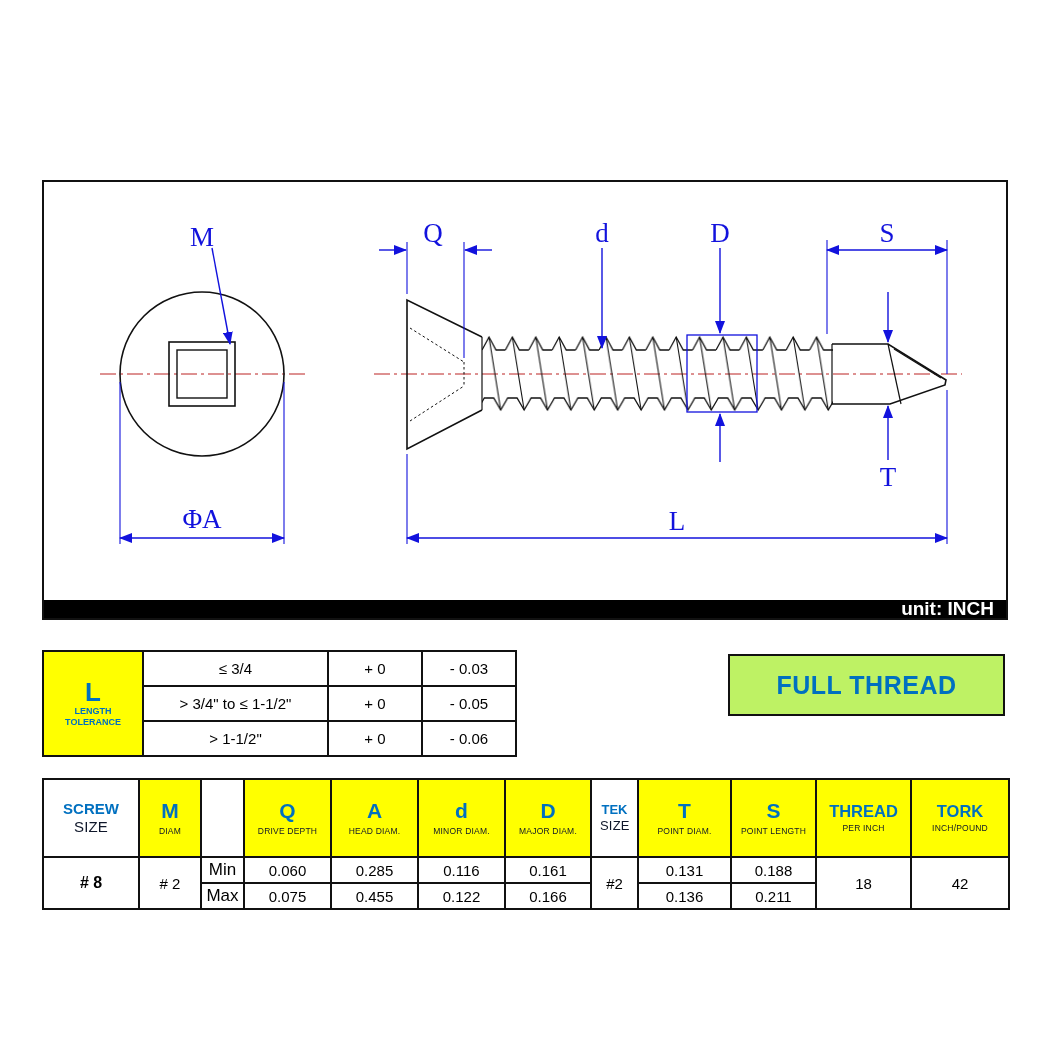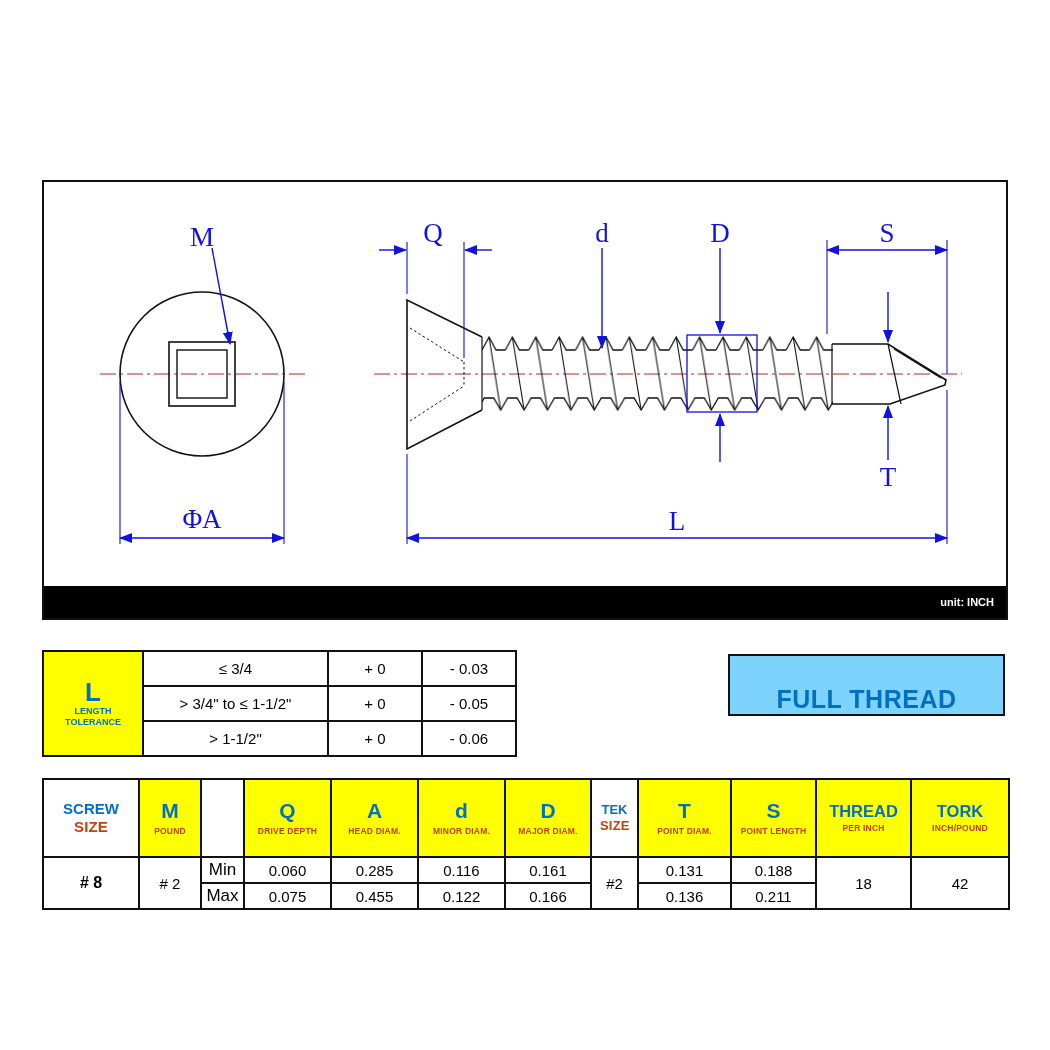--- a/index.html
+++ b/index.html
@@ -2,47 +2,47 @@
 <html><head>
 <meta charset="utf-8">
 <style>
   html,body { margin:0; padding:0; background:#ffffff; }
   body { width:1050px; height:1050px; font-family:"Liberation Sans", sans-serif; }
   #page { position:relative; width:1050px; height:1050px; background:#fff; overflow:hidden; }
 
   
   .draw-box { position:absolute; left:42px; top:180px; width:962px; height:436px;
               border:2px solid #111; box-sizing:content-box; background:#fff; }
-  .unit-bar { position:absolute; left:0; bottom:0; width:100%; height:32px; background:#000;
+  .unit-bar { position:absolute; left:0; bottom:0; width:100%; height:18px; background:#000;
               color:#fff; display:flex; align-items:center; justify-content:flex-end;
-              padding-right:12px; box-sizing:border-box; font-size:11px; font-weight:bold; }
+              padding-right:12px; box-sizing:border-box; font-size:19px; font-weight:bold; }
 
   
   .tol-table { position:absolute; left:42px; top:650px; border-collapse:collapse; table-layout:fixed; }
   .tol-table td { border:2px solid #111; text-align:center; vertical-align:middle;
                   font-size:15px; color:#000; background:#fff; height:33px; padding:0 4px;margin-left:45px; }
   .tol-table td.tol-head { background:#ffff00; width:90px; }
   .tol-table td.tol-range { width:175px; }
   .tol-table td.tol-val { width:84px; }
   .tol-letter { font-size:26px; font-weight:bold; color:#0070C0; line-height:1.05; }
   .tol-sub { font-size:9px; font-weight:bold; color:#0070C0; line-height:1.25; }
 
   
-  .banner { position:absolute; left:728px; top:654px; width:277px; height:62px; background:#7dd3fc;
-            border:2px solid #111; box-sizing:border-box; display:flex; align-items:flex-end; justify-content:center; }
+  .banner { position:absolute; left:728px; top:654px; width:277px; height:62px; background:#bef264;
+            border:2px solid #111; box-sizing:border-box; display:flex; align-items:center; justify-content:center; }
   .banner span { color:#0070C0; font-weight:bold; font-size:25px; letter-spacing:0.5px; }
 
   
   .spec-table { position:absolute; left:42px; top:778px; width:966px;
                 border-collapse:collapse; table-layout:fixed; }
   .spec-table th { background:#ffff00; border:2px solid #111; height:60px; padding:8px;
                    vertical-align:middle; text-align:center; }
   .spec-table th.wth { background:#fff; }
   .h-main { font-size:21px; font-weight:bold; color:#0070C0; line-height:1.05; }
-  .h-sub  { font-size:8.5px; font-weight:bold; color:#c2410c; margin-top:3px; letter-spacing:0.2px; }
+  .h-sub  { font-size:8.5px; font-weight:normal; color:#0f172a; margin-top:3px; letter-spacing:0.2px; }
   th.th-screw .h-main, th.th-screw .h-sub { font-size:15px; line-height:1.2; margin-top:0; }
   th.th-tek .h-main, th.th-tek .h-sub { font-size:13px; line-height:1.2; margin-top:0; }
   th.th-wide .h-main { font-size:16.5px; }
   .spec-table td { border:2px solid #111; text-align:center; vertical-align:middle;
                    font-size:15px; color:#000; background:#fff; height:24px; padding:0; }
   .spec-table td.mm { font-size:17px;margin-top:12px; }
   .spec-table td.b8 { font-weight:bold; font-size:16px; }
 </style>
 </head>
 <body>
@@ -174,21 +174,21 @@
         <col style="width:98px">
     </colgroup>
     <tbody>
         <tr>
       <th class="wth th-screw">
         <div class="h-main">SCREW</div>
         <div class="h-sub">SIZE</div>
       </th>
       <th>
         <div class="h-main">M</div>
-        <div class="h-sub">POUND</div>
+        <div class="h-sub">DIAM</div>
       </th>
       <th class="wth">
         <div class="h-main"></div>
         <div class="h-sub"></div>
       </th>
       <th>
         <div class="h-main">Q</div>
         <div class="h-sub">DRIVE DEPTH</div>
       </th>
       <th>

